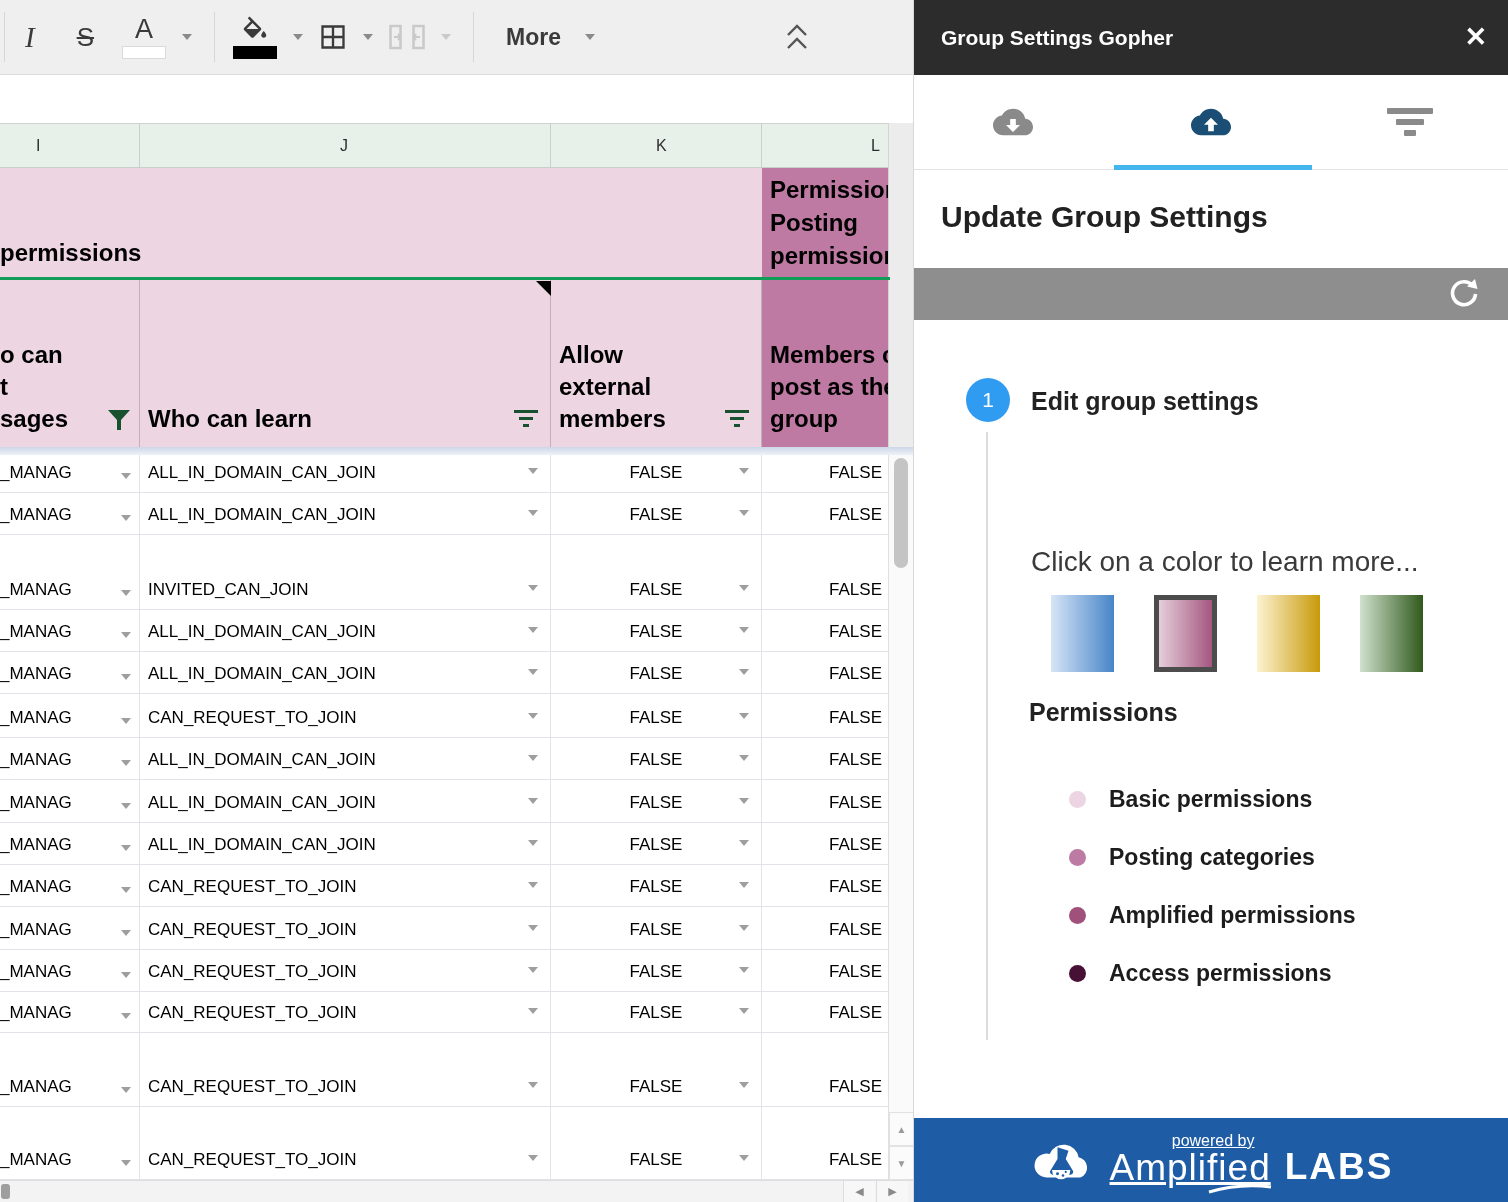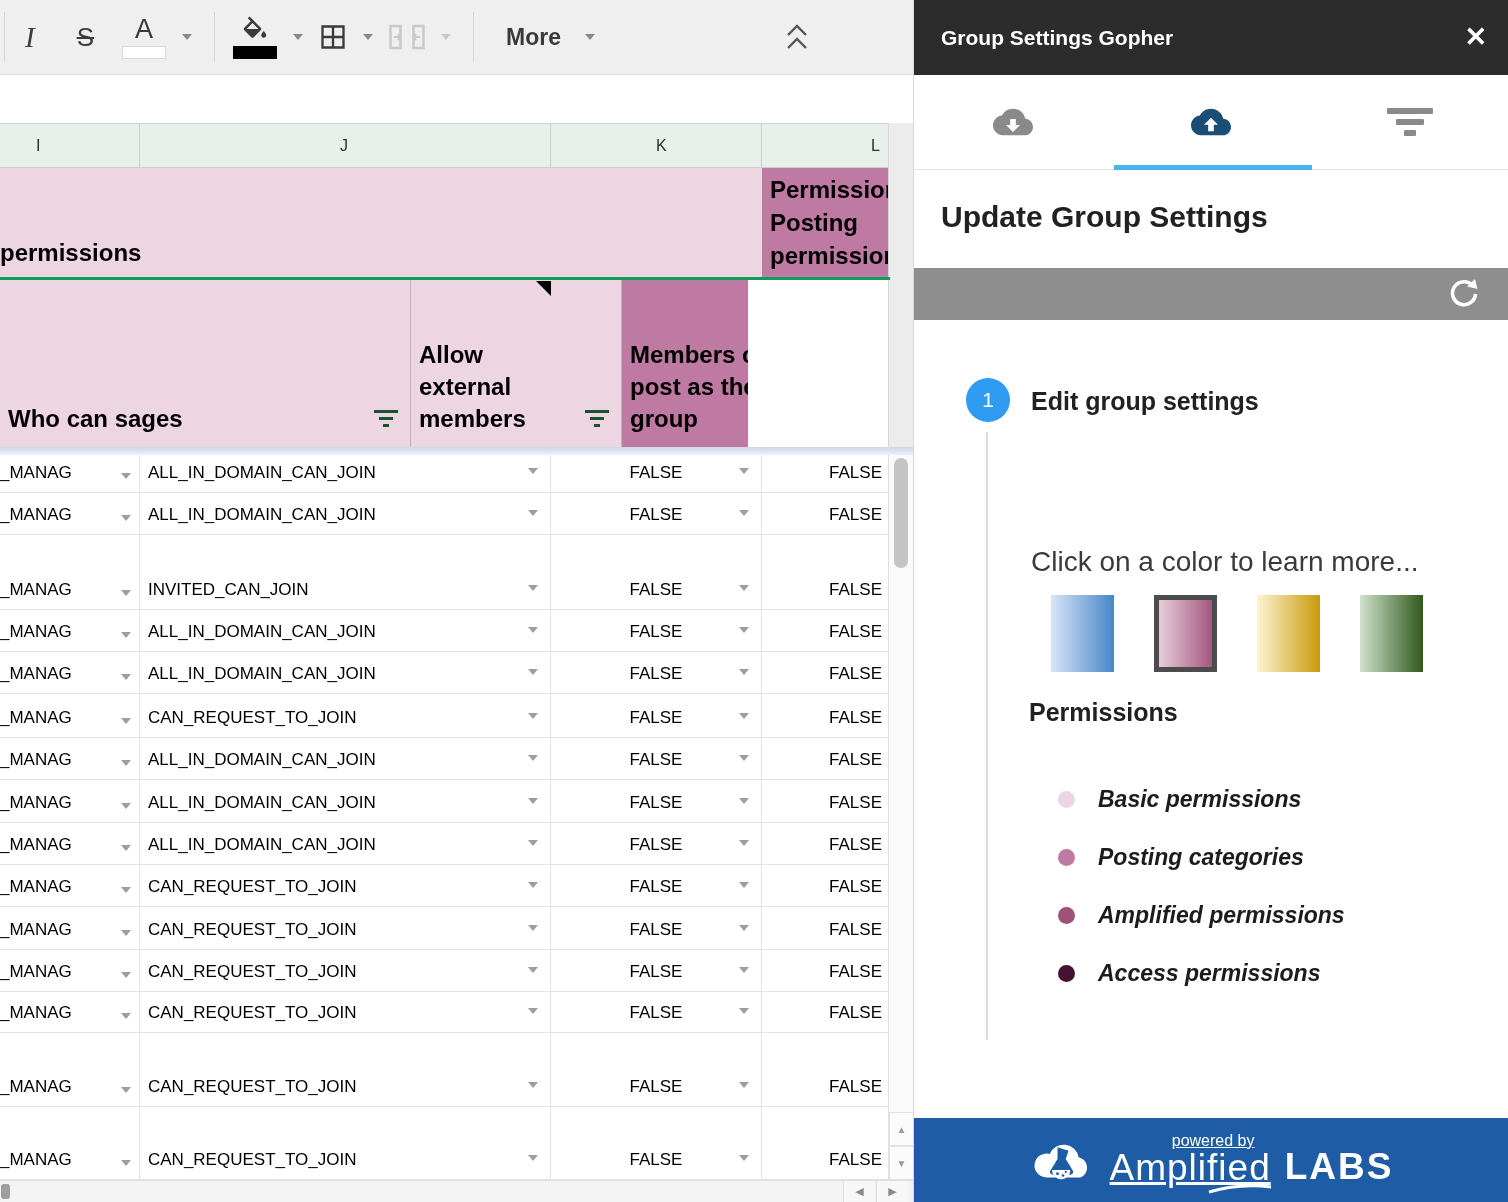--- a/index.html
+++ b/index.html
@@ -116,21 +116,21 @@
   .stepper-line { position:absolute; left:72px; top:432px; width:2px; height:608px; background:#dcdcdc; }
 
   .step-body { position:absolute; left:117px; top:452px; width:398px; font-size:24px; color:#3a3a3a; line-height:33px; }
   .step-hint { position:absolute; left:117px; top:546px; width:440px; font-size:28px; color:#3a3a3a; }
 
   .swatches { position:absolute; left:137px; top:595px; display:flex; gap:40px; }
   .swatch { width:63px; height:77px; cursor:pointer; }
   .swatch.selected { border:5px solid #4c4c4c; }
 
   .legend-title { position:absolute; left:115px; top:698px; font-size:25px; font-weight:bold; color:#212121; }
-  .legend { position:absolute; left:144px; top:770px;font-style:italic; }
+  .legend { position:absolute; left:155px; top:770px; }
   .legend-item { height:58px; display:flex; align-items:center; }
   .bullet { width:17px; height:17px; border-radius:50%; flex:0 0 auto; }
   .legend-label { margin-left:23px; font-size:23px; font-weight:bold; color:#1c1c1c; }
 
   .sb-footer { position:absolute; left:0; top:1118px; width:595px; height:84px; background:#1e5ca6;
                display:flex; align-items:center; justify-content:center; gap:14px; }
   .amp-wrap { position:relative; color:#ffffff;text-decoration:underline; }
   .powered { display:block; font-size:16px; text-align:center; padding-left:46px; line-height:16px; }
   .amp { display:block; font-size:37px; font-weight:normal; letter-spacing:1px; line-height:38px; }
   .swoosh { position:absolute; right:-2px; bottom:-8px; }
@@ -221,23 +221,33 @@
   </div>
   <div class="band-dark">
     <div>Permissions:</div>
     <div>Posting</div>
     <div>permissions</div>
   </div>
 
   <div class="frozen-line"></div>
 
   <div class="hdr-row">
+    <div class="hdr-cell light" style="width:140px">
+      <div class="hdr-lines noPad">
+        <div>o can</div>
+        <div>t</div>
+        <div>sages</div>
+      </div>
+      <svg class="funnel-icon" width="24" height="22" viewBox="0 0 24 22">
+        <polygon points="1,1 23,1 14,11 14,21 10,21 10,11" fill="#17512f"></polygon>
+      </svg>
+    </div>
     <div class="hdr-cell light" style="width:411px">
       <div class="hdr-lines">
-        <div>Who can sages</div>
+        <div>Who can learn</div>
       </div>
       <span class="flines-icon">
         <i style="width:24px"></i>
           <i style="width:14px"></i>
           <i style="width:6px; margin-bottom:0"></i>
       </span>
     </div>
     <div class="hdr-cell light" style="width:211px">
       <div class="hdr-lines">
         <div>Allow</div>

